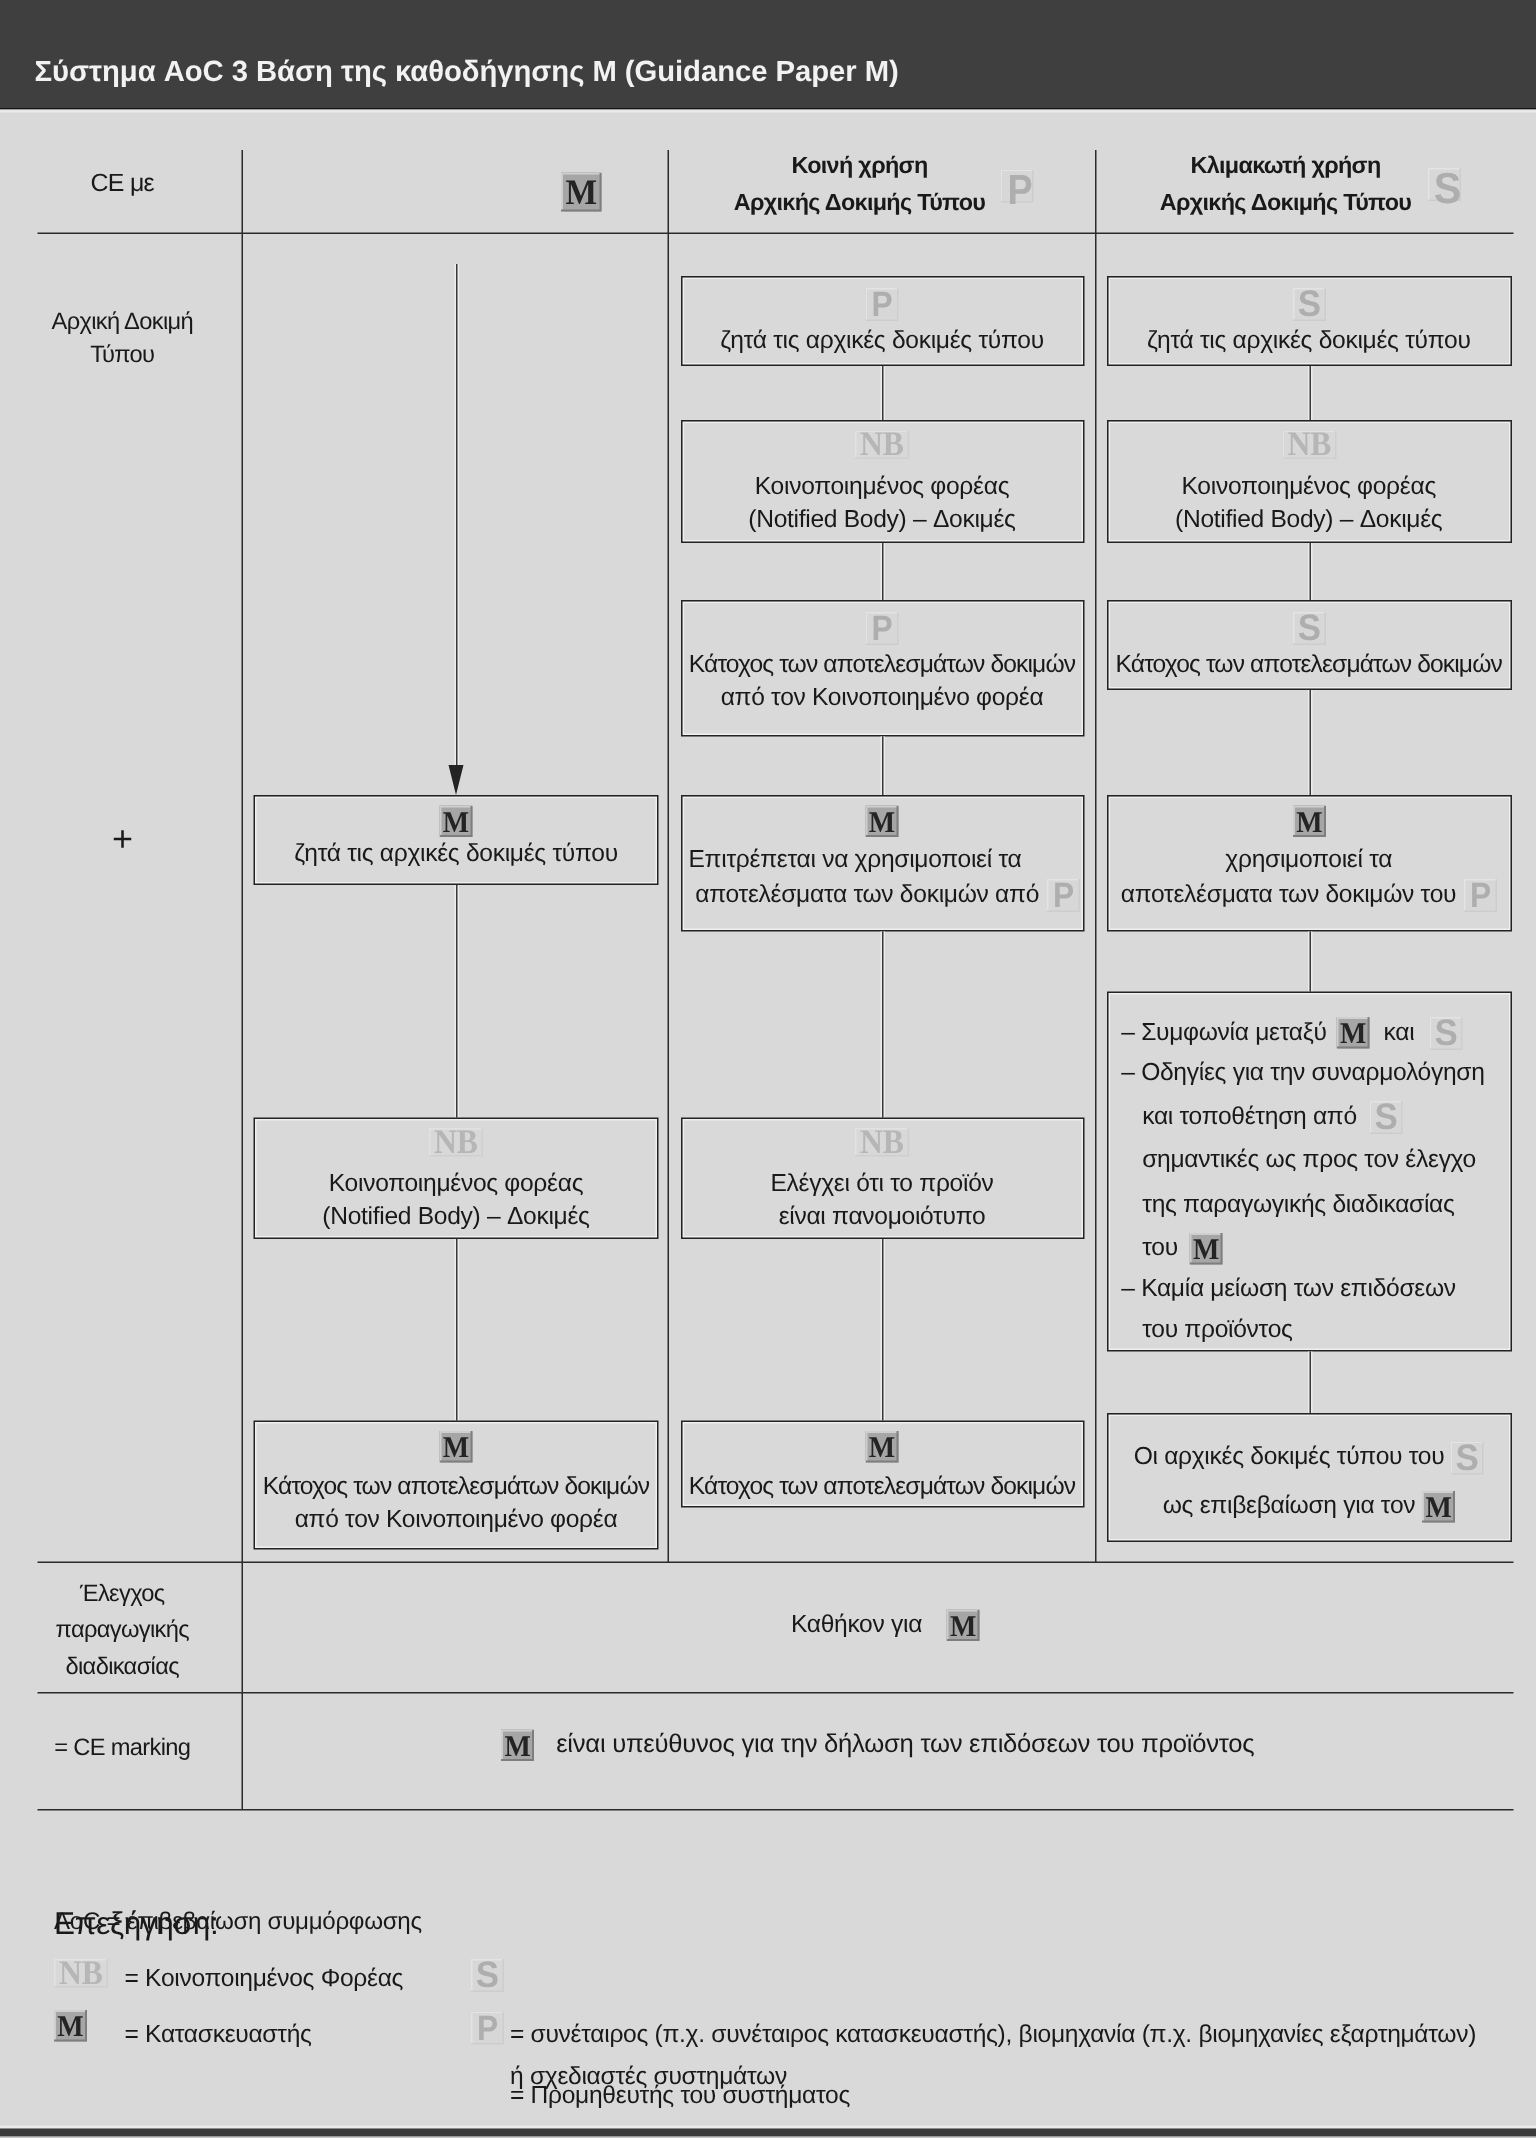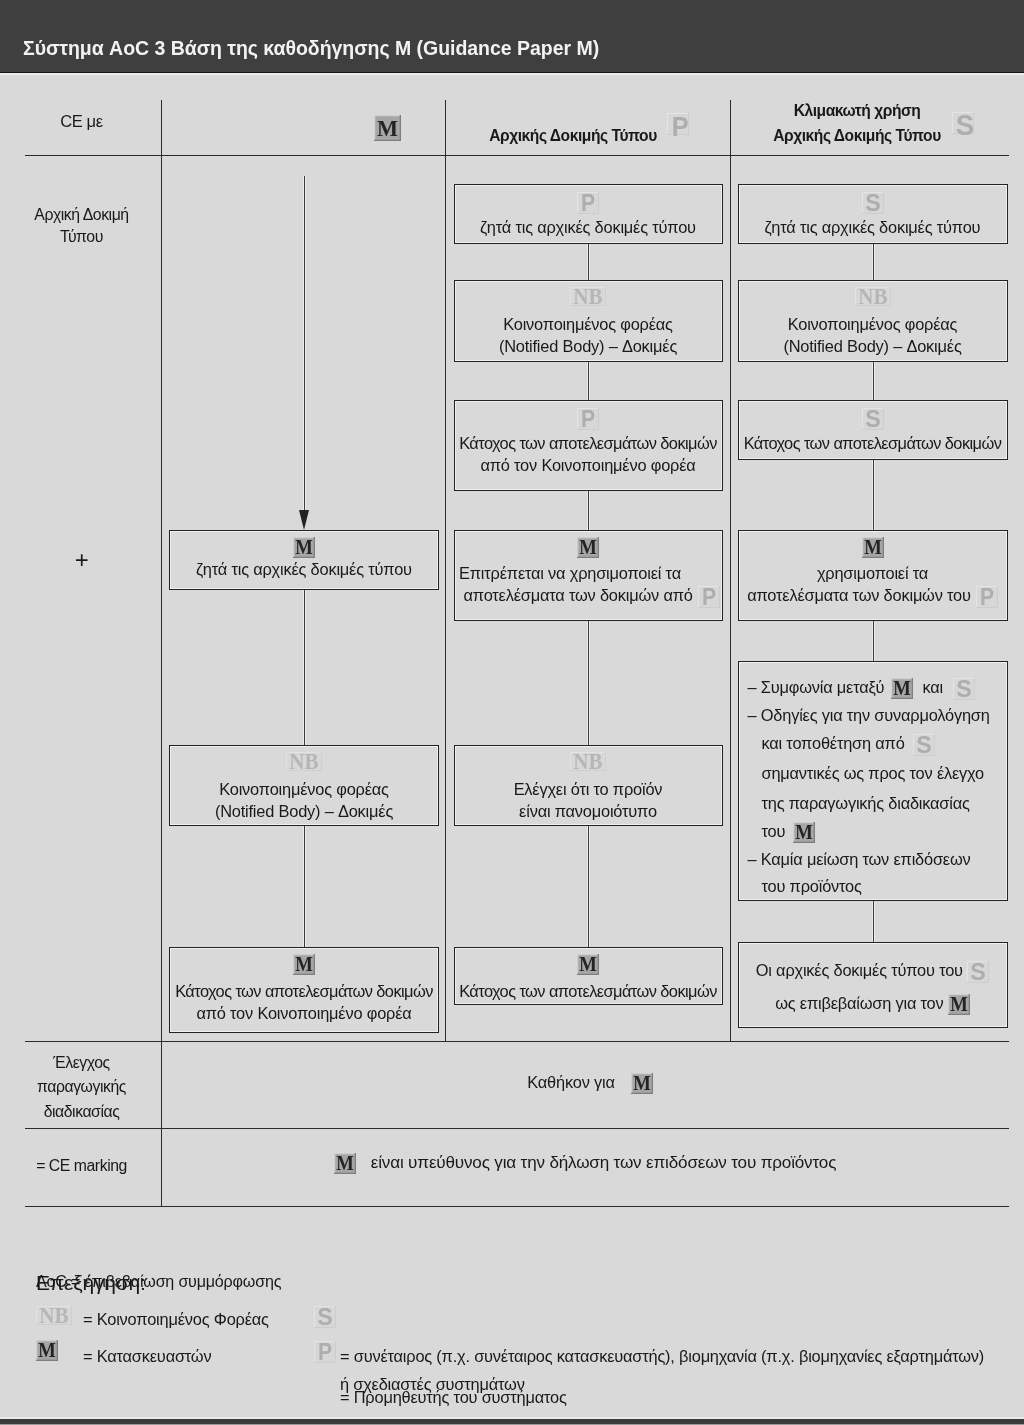--- a/index.html
+++ b/index.html
@@ -49,20 +49,21 @@
 <div class="vl" style="left:445px;top:100px;height:942px"></div>
 <div class="vl" style="left:730px;top:100px;height:942px"></div>
 <div class="hl" style="left:25px;top:154.5px;width:984px"></div>
 <div class="hl" style="left:25px;top:1041px;width:984px"></div>
 <div class="hl" style="left:25px;top:1128px;width:984px"></div>
 <div class="hl" style="left:25px;top:1205.5px;width:984px"></div>
 <div class="rl" style="left:24px;top:112px;width:115px;font-weight:normal;font-size:16.6px">CE με</div>
 <div style="position:absolute;left:374px;top:115px"><span class="bg bgM bgMbig"><svg class="bgl" width="27" height="26" viewBox="0 0 27 26">
           <text x="13.5" y="21.3" text-anchor="middle" font-family="Liberation Serif,serif" font-weight="bold" font-size="24" fill="#242424" transform="scale(0.93,1) translate(1,0)">M</text>
         </svg></span></div>
+<div class="hdt" style="left:373px;top:102px;width:400px">Κοινή χρήση</div>
 <div class="hdt" style="left:373px;top:127px;width:400px">Αρχικής Δοκιμής Τύπου</div>
 <div style="position:absolute;left:667px;top:113px"><span class="bg bgP bgPbig"><svg class="bgl" width="26" height="27" viewBox="0 0 26 27">
           <text x="13" y="23" text-anchor="middle" font-family="Liberation Sans,sans-serif" font-weight="bold" font-size="28" fill="#aeaeae" transform="scale(0.9,1) translate(1.5,0)">P</text>
         </svg></span></div>
 <div class="hdt" style="left:657px;top:102px;width:400px">Κλιμακωτή χρήση</div>
 <div class="hdt" style="left:657px;top:127px;width:400px">Αρχικής Δοκιμής Τύπου</div>
 <div style="position:absolute;left:952px;top:112px"><span class="bg bgS bgPbig"><svg class="bgl" width="26" height="27" viewBox="0 0 26 27">
           <text x="13" y="23" text-anchor="middle" font-family="Liberation Sans,sans-serif" font-weight="bold" font-size="29" fill="#aeaeae" transform="scale(0.95,1) translate(0.7,0)">S</text>
         </svg></span></div>
 <div class="conn" style="left:304px;top:176px;height:336px"></div>
@@ -195,21 +196,21 @@
         </svg></span><span style="display:inline-block;width:15px"></span><span>είναι υπεύθυνος για την δήλωση των επιδόσεων του προϊόντος</span></div>
 <div style="position:absolute;left:36px;top:1271px;font-size:21px;letter-spacing:-0.2px;color:#191919">Επεξήγηση:</div>
 <div style="position:absolute;left:36px;top:1272px;font-size:16.1px;letter-spacing:-0.2px;color:#191919">AoC = επιβεβαίωση συμμόρφωσης</div>
 <div style="position:absolute;left:36px;top:1306px"><span class="bg bgNB"><svg class="bgl" width="36" height="19" viewBox="0 0 36 19">
           <text x="18" y="16.6" text-anchor="middle" font-family="Liberation Serif,serif" font-weight="bold" font-size="23" fill="#b6b6b6" transform="scale(0.92,1) translate(1.56,0)">NB</text>
         </svg></span></div>
 <div style="position:absolute;left:83px;top:1310px;font-size:16.4px;letter-spacing:-0.2px;color:#191919">= Κοινοποιημένος Φορέας</div>
 <div style="position:absolute;left:36px;top:1340px"><span class="bg bgM"><svg class="bgl" width="22" height="21" viewBox="0 0 22 21">
           <text x="11" y="17.4" text-anchor="middle" font-family="Liberation Serif,serif" font-weight="bold" font-size="20" fill="#242424" transform="scale(0.93,1) translate(0.83,0)">M</text>
         </svg></span></div>
-<div style="position:absolute;left:83px;top:1347px;font-size:16.4px;letter-spacing:-0.2px;color:#191919">= Κατασκευαστών</div>
+<div style="position:absolute;left:83px;top:1347px;font-size:16.4px;letter-spacing:-0.2px;color:#191919">= Κατασκευαστής</div>
 <div style="position:absolute;left:314px;top:1306px"><span class="bg bgS"><svg class="bgl" width="22" height="22" viewBox="0 0 22 22">
           <text x="11" y="18.9" text-anchor="middle" font-family="Liberation Sans,sans-serif" font-weight="bold" font-size="24.5" fill="#aeaeae" transform="scale(0.95,1) translate(0.58,0)">S</text>
         </svg></span></div>
 <div style="position:absolute;left:340px;top:1388px;font-size:16.4px;letter-spacing:-0.2px;color:#191919">= Προμηθευτής του συστήματος</div>
 <div style="position:absolute;left:314px;top:1341px"><span class="bg bgP"><svg class="bgl" width="22" height="22" viewBox="0 0 22 22">
           <text x="11" y="18.9" text-anchor="middle" font-family="Liberation Sans,sans-serif" font-weight="bold" font-size="23.5" fill="#aeaeae" transform="scale(0.9,1) translate(1.22,0)">P</text>
         </svg></span></div>
 <div style="position:absolute;left:340px;top:1347px;font-size:16.4px;letter-spacing:-0.2px;color:#191919">= συνέταιρος (π.χ. συνέταιρος κατασκευαστής), βιομηχανία (π.χ. βιομηχανίες εξαρτημάτων)</div>
 <div style="position:absolute;left:340px;top:1375px;font-size:16.4px;letter-spacing:-0.2px;color:#191919">ή σχεδιαστές συστημάτων</div>
 </div>

